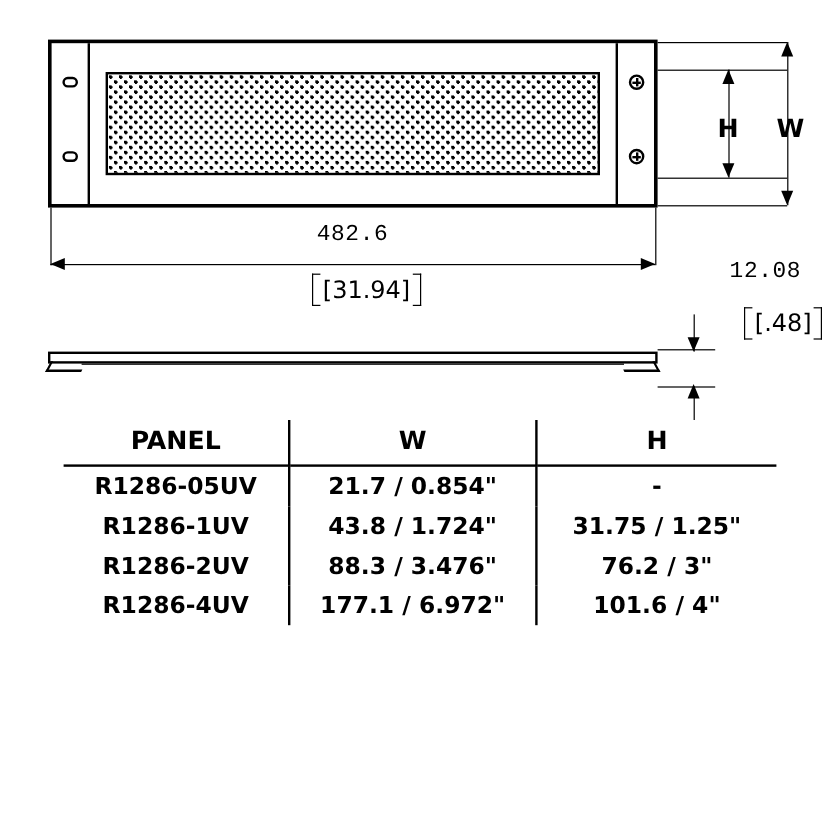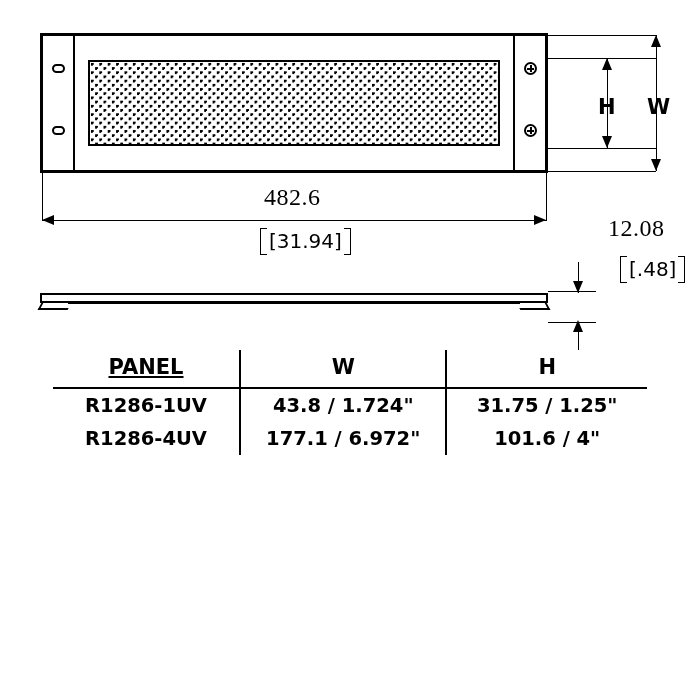--- a/index.html
+++ b/index.html
@@ -181,22 +181,22 @@
     border-bottom: 12px solid #000;
   }
   .arrow.down {
     border-left: 5px solid transparent;
     border-right: 5px solid transparent;
     border-top: 12px solid #000;
   }
 
   .dim-text {
     position: absolute;
-    font-size: 24px;
-    font-family: Liberation Serif, serif;
+    font-size: 19px;
+    font-family: Liberation Mono, monospace;
     letter-spacing: 0.5px;
     white-space: nowrap;
   }
   
   .bracket {
     position: absolute;
     display: inline-block;
     padding: 1px 9px 2px 9px;
     font-size: 20px;
     white-space: nowrap;
@@ -248,21 +248,21 @@
     border-bottom: 2.5px solid #000;
     font-size: 21px;
     padding-bottom: 8px;
   }
   .spec-table tr > *:first-child {
     border-left: none;
   }
   .spec-table tr > *:last-child {
     border-right: none;
   }
-  .col-panel { width: 188px; text-decoration: underline; }
+  .col-panel { width: 188px; }
   .col-w { width: 205px; }
   .col-h { width: 201px; }
 </style>
 </head>
 <body>
 
 <div class="stage">
 
   <div class="front-view">
     <div class="flange-line left"></div>
@@ -319,25 +319,35 @@
   <table class="spec-table">
     <thead>
       <tr>
         <th class="col-panel">PANEL</th>
         <th class="col-w">W</th>
         <th class="col-h">H</th>
       </tr>
     </thead>
     <tbody>
       <tr>
+        <td>R1286-05UV</td>
+        <td>21.7 / 0.854"</td>
+        <td>-</td>
+      </tr>
+      <tr>
         <td>R1286-1UV</td>
         <td>43.8 / 1.724"</td>
         <td>31.75 / 1.25"</td>
       </tr>
       <tr>
+        <td>R1286-2UV</td>
+        <td>88.3 / 3.476"</td>
+        <td>76.2 / 3"</td>
+      </tr>
+      <tr>
         <td>R1286-4UV</td>
         <td>177.1 / 6.972"</td>
         <td>101.6 / 4"</td>
       </tr>
     </tbody>
   </table>
 
 </div>
 
 </body></html>

